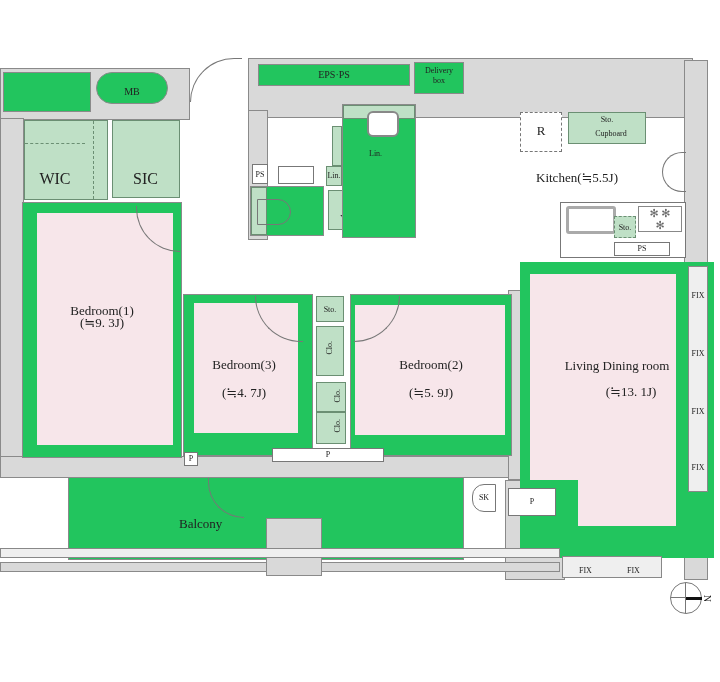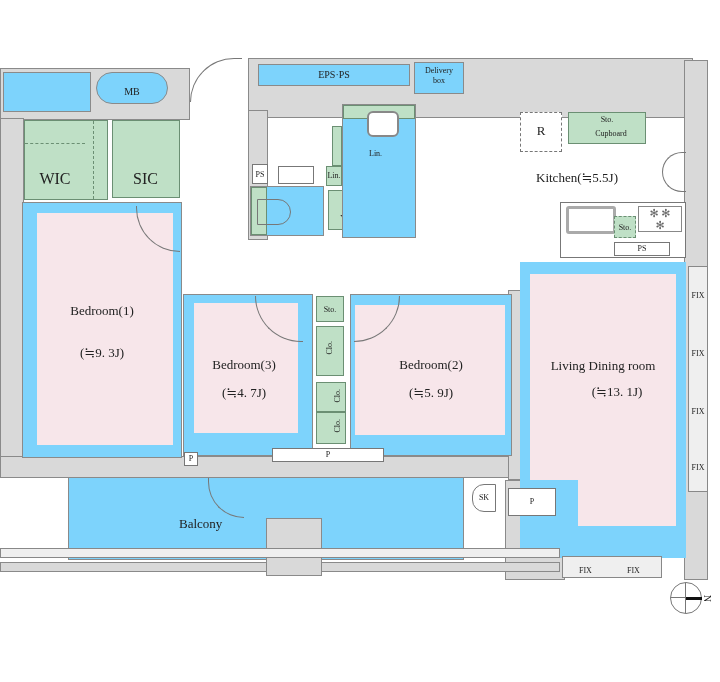--- a/index.html
+++ b/index.html
@@ -1,20 +1,20 @@
 <!DOCTYPE html>
 <html><head>
 <meta charset="utf-8">
 <style>
   html, body { margin:0; padding:0; background:#ffffff; }
   body { width:720px; height:682px; position:relative; overflow:hidden; font-family:"Liberation Serif","DejaVu Serif",serif; color:#222; }
   .plan { position:absolute; left:0; top:0; width:720px; height:682px; }
   .abs { position:absolute; }
   .wall { position:absolute; background:#d9d9d9; border:1px solid #8a8a8a; box-sizing:border-box; }
-  .room { position:absolute; background:#7dd3fc; border:1px solid #8a8a8a; box-sizing:border-box; }
+  .room { position:absolute; background:#22c55e; border:1px solid #8a8a8a; box-sizing:border-box; }
   .pink { position:absolute; background:#f7e6ea; }
   .green { position:absolute; background:#bfe0c6; border:1px solid #6b8f73; box-sizing:border-box; }
   .box { position:absolute; background:#fff; border:1px solid #777; box-sizing:border-box; }
   .lbl { position:absolute; text-align:center; white-space:nowrap; line-height:1.25; }
   .lbl-lg { font-size:16px;margin-top:10px; }
   .lbl-md { font-size:13px; }
   .lbl-sm { font-size:10px; }
   .lbl-xs { font-size:8px; }
   .door { position:absolute; border:1px solid #777; box-sizing:border-box; }
   .win { position:absolute; background:#efefef; border:1px solid #888; box-sizing:border-box; }
@@ -48,21 +48,21 @@
     <div class="lbl lbl-lg" style="left:0;width:60px;top:38px;">WIC</div>
   </div>
 
   <div class="green" style="left:112px;top:120px;width:68px;height:78px;">
     <div class="lbl lbl-lg" style="left:20px;top:38px;">SIC</div>
   </div>
 
   <div class="room" style="left:22px;top:202px;width:160px;height:256px;">
     <div class="pink" style="left:14px;top:10px;width:136px;height:232px;"></div>
     <div class="lbl lbl-md" style="left:0;right:0;top:100px;">Bedroom(1)</div>
-    <div class="lbl lbl-md" style="left:0;right:0;top:142px;">(≒9. 3J)</div>
+    <div class="lbl lbl-md" style="left:0;right:0;top:112px;font-family:Liberation Serif, serif;">(≒9. 3J)</div>
   </div>
   <div class="door" style="left:136px;top:206px;width:44px;height:46px;border-radius:0 0 0 44px;border-top:none;border-right:none;"></div>
 
   <div class="room" style="left:183px;top:294px;width:130px;height:162px;">
     <div class="pink" style="left:10px;top:8px;width:104px;height:130px;"></div>
     <div class="lbl lbl-md" style="left:0;width:120px;top:62px;">Bedroom(3)</div>
     <div class="lbl lbl-md" style="left:0;width:120px;top:90px;">(≒4. 7J)</div>
   </div>
   <div class="door" style="left:255px;top:296px;width:48px;height:46px;border-radius:0 0 0 46px;border-top:none;border-right:none;"></div>
 
@@ -137,21 +137,21 @@
   <div class="box" style="left:560px;top:202px;width:126px;height:56px;"></div>
   <div class="abs" style="left:566px;top:206px;width:44px;height:22px;border:3px solid #aaa;border-radius:3px;"></div>
   <div class="green" style="left:614px;top:216px;width:22px;height:22px;border-style:dashed;">
     <div class="lbl lbl-xs" style="left:0;right:0;top:6px;">Sto.</div>
   </div>
   <div class="abs" style="left:638px;top:206px;width:42px;height:24px;border:1px solid #888;text-align:center;font-size:11px;color:#666;line-height:12px;">✻ ✻<br>✻</div>
   <div class="box" style="left:614px;top:242px;width:56px;height:14px;">
     <div class="lbl lbl-xs" style="left:0;right:0;top:1px;">PS</div>
   </div>
 
-  <div class="room" style="left:520px;top:262px;width:166px;height:296px;border:none;">
+  <div class="room" style="left:520px;top:262px;width:194px;height:296px;border:none;">
     <div class="pink" style="left:10px;top:12px;width:146px;height:206px;"></div>
     <div class="pink" style="left:58px;top:218px;width:98px;height:46px;"></div>
     <div class="lbl lbl-md" style="left:0;right:0;top:96px;">Living Dining room</div>
     <div class="lbl lbl-md" style="left:0;right:0;top:122px;padding-left:28px;">(≒13. 1J)</div>
   </div>
   <div class="box" style="left:508px;top:488px;width:48px;height:28px;">
     <div class="lbl lbl-xs" style="left:0;right:0;top:8px;">P</div>
   </div>
 
   <div class="win" style="left:688px;top:266px;width:20px;height:226px;">

